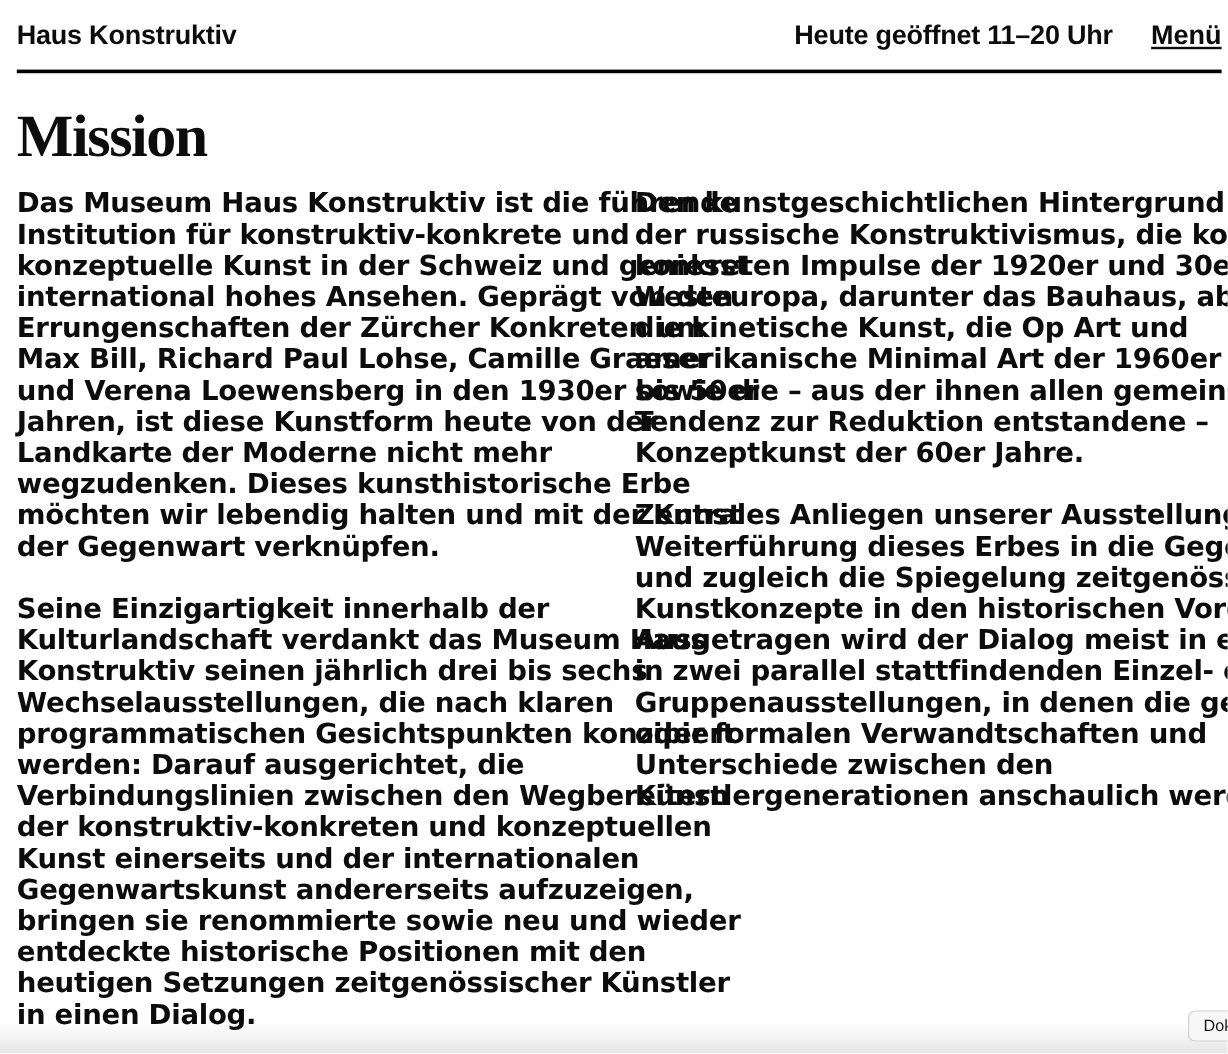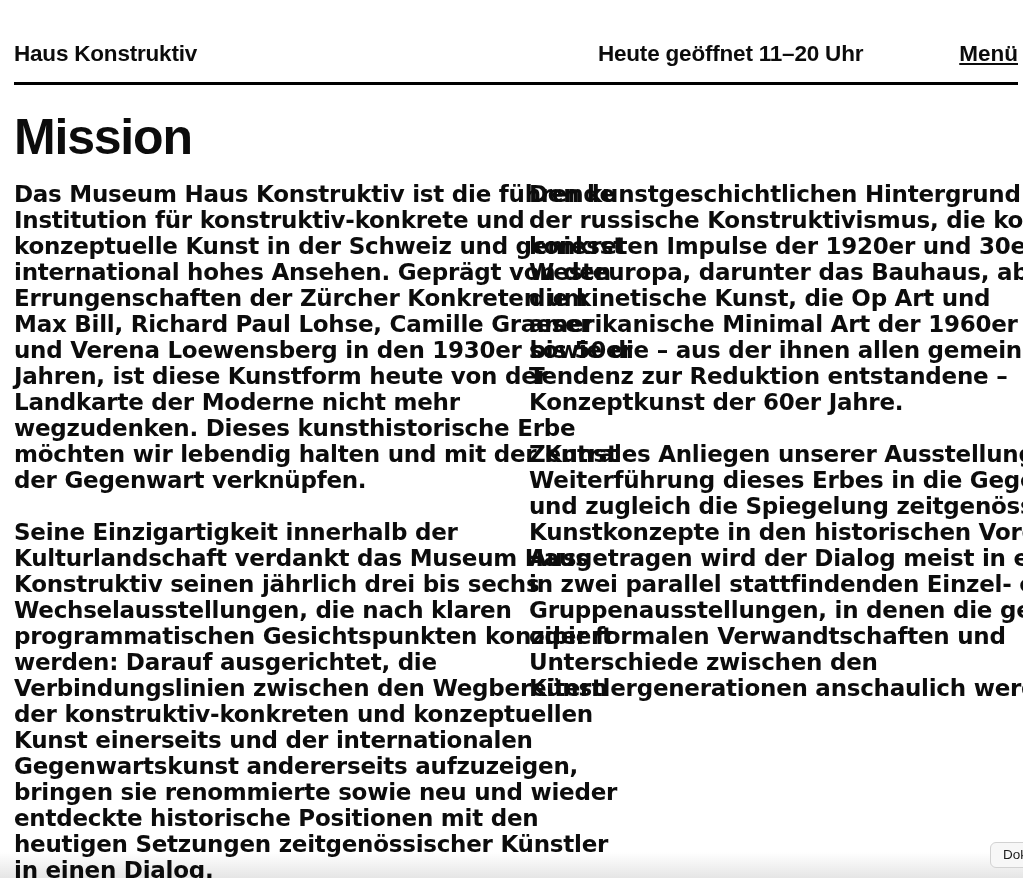--- a/index.html
+++ b/index.html
@@ -18,48 +18,47 @@
   .site-header {
     display: flex;
     align-items: center;
     justify-content: space-between;
     height: 56px;
     padding: 2px 5px 0 14px;
     font-family: "Liberation Sans", sans-serif;
     font-weight: 700;
     font-size: 22.5px;
     letter-spacing: -0.2px;
-    margin-top: 24px;
   }
   .site-title {
     cursor: pointer;
   }
   .header-right {
     display: flex;
     align-items: center;
-    gap: 96px;
+    gap: 32px;
   }
   .menu-button {
     appearance: none;
     background: none;
     border: none;
     padding: 0;
     margin: 0;
     font: inherit;
     color: inherit;
     cursor: pointer;
     text-decoration: underline;
   }
   .header-divider {
     height: 3px;
     background: #000000;
     margin: 0 5px 0 14px;
   }
   .page-title {
-    font-family: Liberation Sans, sans-serif;
+    font-family: Liberation Serif, serif;
     font-weight: 700;
     font-size: 50px;
     line-height: 1.08;
     letter-spacing: -1.2px;
     margin: 25px 0 0 0;
     padding: 0 14px;
   }
   .columns {
     display: grid;
     grid-template-columns: 489px 1fr;

